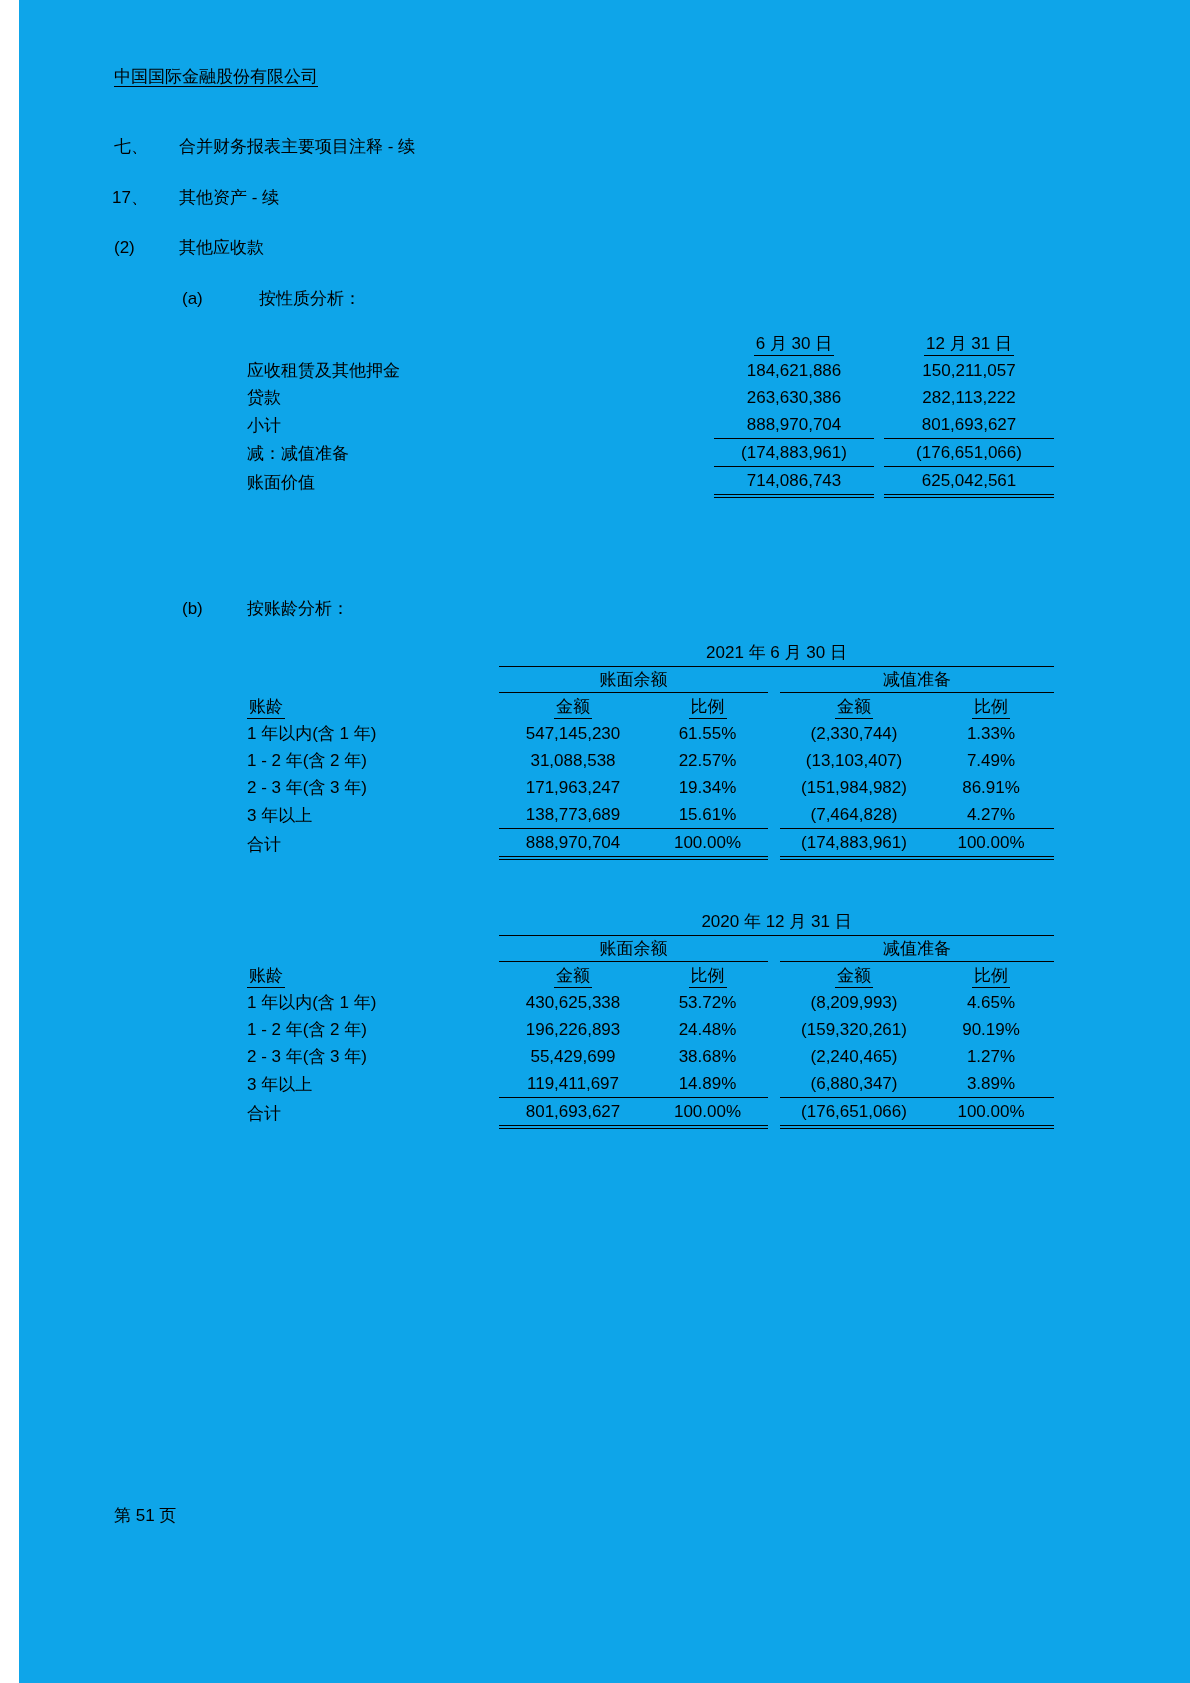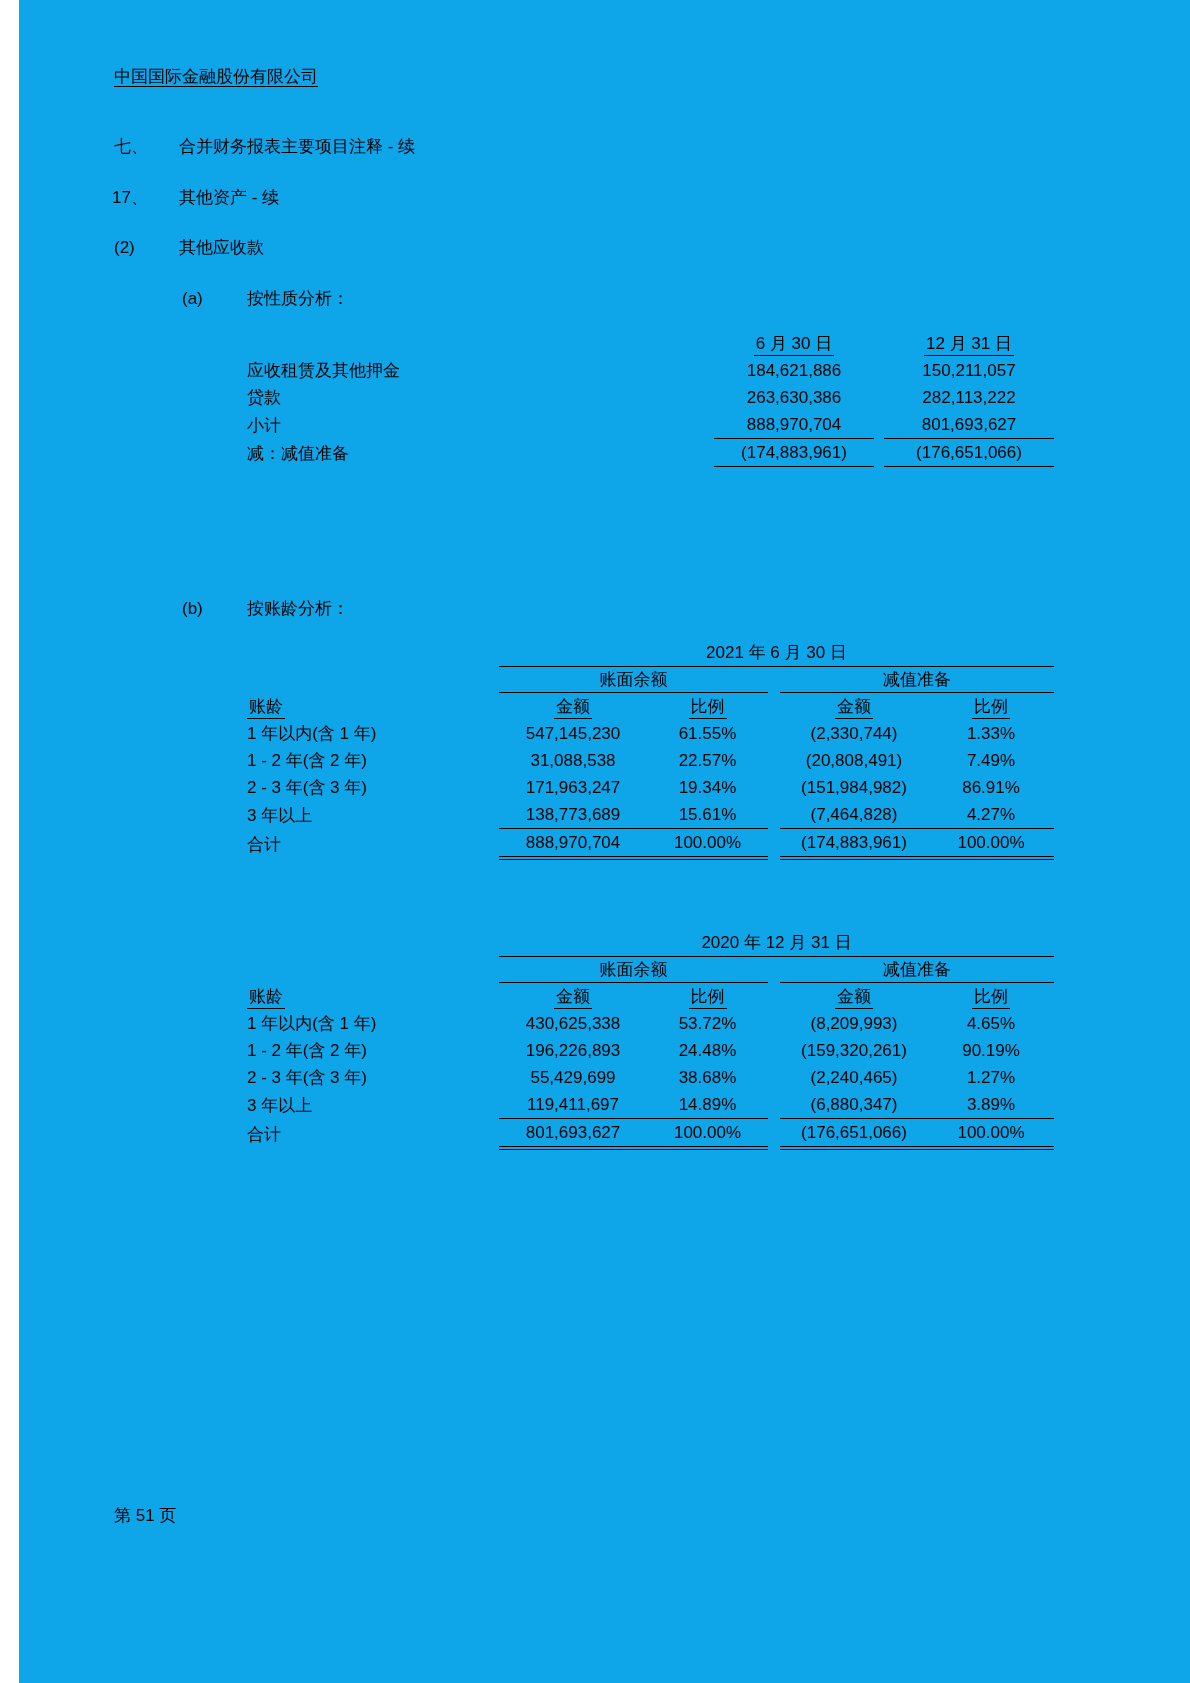--- a/index.html
+++ b/index.html
@@ -40,21 +40,21 @@
   <div class="abs" style="left:95px; top:136px;">七、</div>
   <div class="abs" style="left:160px; top:136px;">合并财务报表主要项目注释 - 续</div>
 
   <div class="abs" style="left:93px; top:187px;">17、</div>
   <div class="abs" style="left:160px; top:187px;">其他资产 - 续</div>
 
   <div class="abs" style="left:95px; top:237px;">(2)</div>
   <div class="abs" style="left:160px; top:237px;">其他应收款</div>
 
   <div class="abs" style="left:163px; top:288px;">(a)</div>
-  <div class="abs" style="left:228px; top:288px;">按性质分析：</div>
+  <div class="abs" style="left:240px; top:288px;">按性质分析：</div>
 
   <div class="abs" style="left:228px; top:330px; width:807px;">
     <table style="width:807px;">
       <colgroup>
         <col style="width:467px;">
           <col style="width:160px;">
           <col style="width:10px;">
           <col style="width:170px;">
       </colgroup>
       <tbody>
@@ -87,20 +87,26 @@
         <td class="num bb">888,970,704</td>
         <td></td>
         <td class="num bb">801,693,627</td>
       </tr>
       <tr>
         <td class="lbl">减：减值准备</td>
         <td class="num bb">(174,883,961)</td>
         <td></td>
         <td class="num bb">(176,651,066)</td>
       </tr>
+      <tr>
+        <td class="lbl">账面价值</td>
+        <td class="num dbl">714,086,743</td>
+        <td></td>
+        <td class="num dbl">625,042,561</td>
+      </tr>
     </tbody>
       </table>
   </div>
 
   <div class="abs" style="left:163px; top:598px;">(b)</div>
   <div class="abs" style="left:228px; top:598px;">按账龄分析：</div>
 
   <div class="abs" style="left:228px; top:640px; width:807px;">
     <table style="width:807px;">
       <colgroup>
@@ -144,21 +150,21 @@
         <td class="num">61.55%</td>
         <td></td>
         <td class="num">(2,330,744)</td>
         <td class="num">1.33%</td>
       </tr>
       <tr>
         <td class="lbl">1 - 2 年(含 2 年)</td>
         <td class="num">31,088,538</td>
         <td class="num">22.57%</td>
         <td></td>
-        <td class="num">(20,808,491)</td>
+        <td class="num">(13,103,407)</td>
         <td class="num">7.49%</td>
       </tr>
       <tr>
         <td class="lbl">2 - 3 年(含 3 年)</td>
         <td class="num">171,963,247</td>
         <td class="num">19.34%</td>
         <td></td>
         <td class="num">(151,984,982)</td>
         <td class="num">86.91%</td>
       </tr>
@@ -175,21 +181,21 @@
         <td class="num dbl">888,970,704</td>
         <td class="num dbl">100.00%</td>
         <td></td>
         <td class="num dbl">(174,883,961)</td>
         <td class="num dbl">100.00%</td>
       </tr>
     </tbody>
       </table>
   </div>
 
-  <div class="abs" style="left:228px; top:930px; width:807px;">
+  <div class="abs" style="left:228px; top:909px; width:807px;">
     <table style="width:807px;">
       <colgroup>
         <col style="width:252px;">
           <col style="width:148px;">
           <col style="width:121px;">
           <col style="width:12px;">
           <col style="width:148px;">
           <col style="width:126px;">
       </colgroup>
       <tbody>

